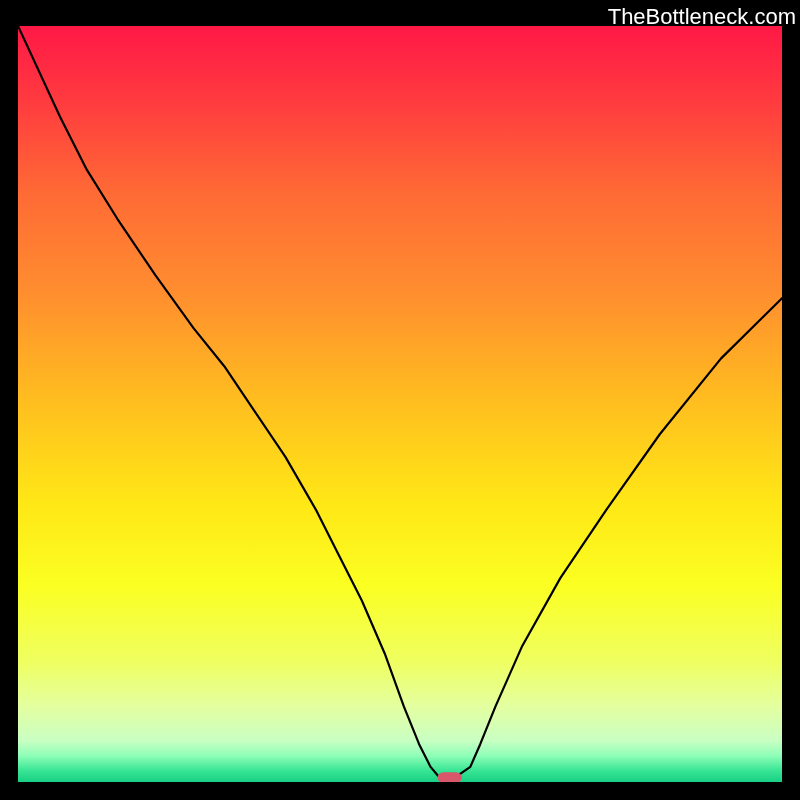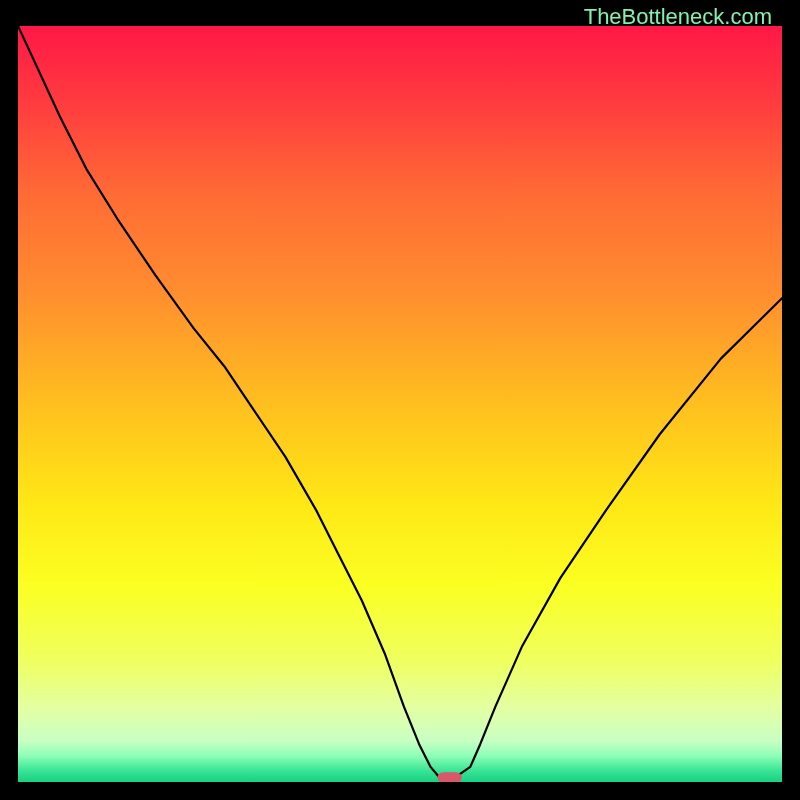--- a/index.html
+++ b/index.html
@@ -12,24 +12,24 @@
   }
   .outer {
     width: 800px;
     height: 800px;
     background: #000;
     position: relative;
   }
   .watermark {
     position: absolute;
     top: 4px;
-    right: 28px;
+    right: 4px;
     font-family: Arial, Helvetica, sans-serif;
     font-size: 22px;
-    color: #86efac;
+    color: #ffffff;
     z-index: 10;
     user-select: none;
   }
   .plot-wrap {
     position: absolute;
     left: 18px;
     top: 26px;
     width: 764px;
     height: 756px;
   }

